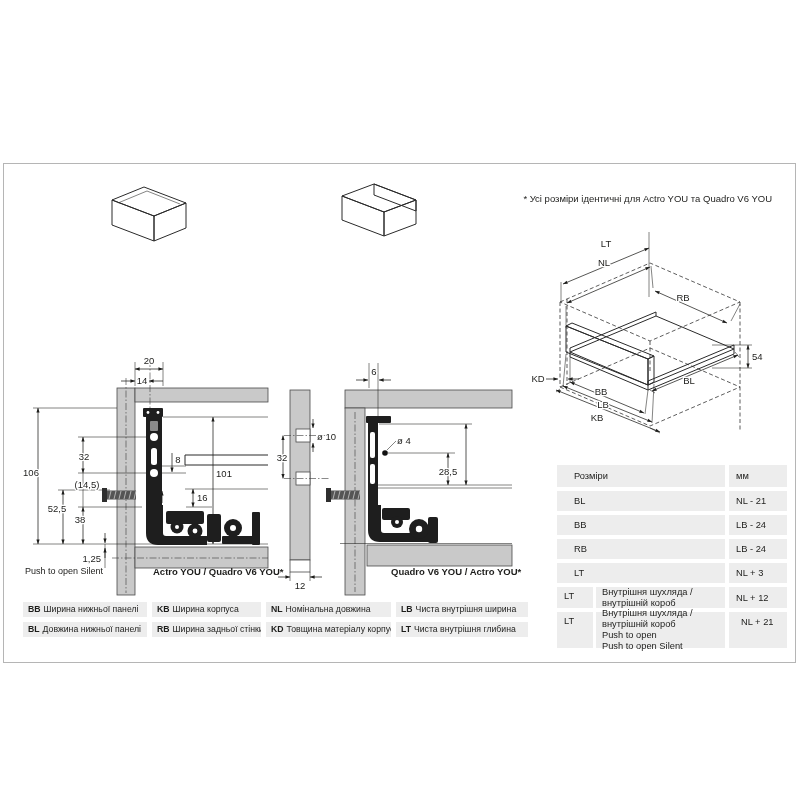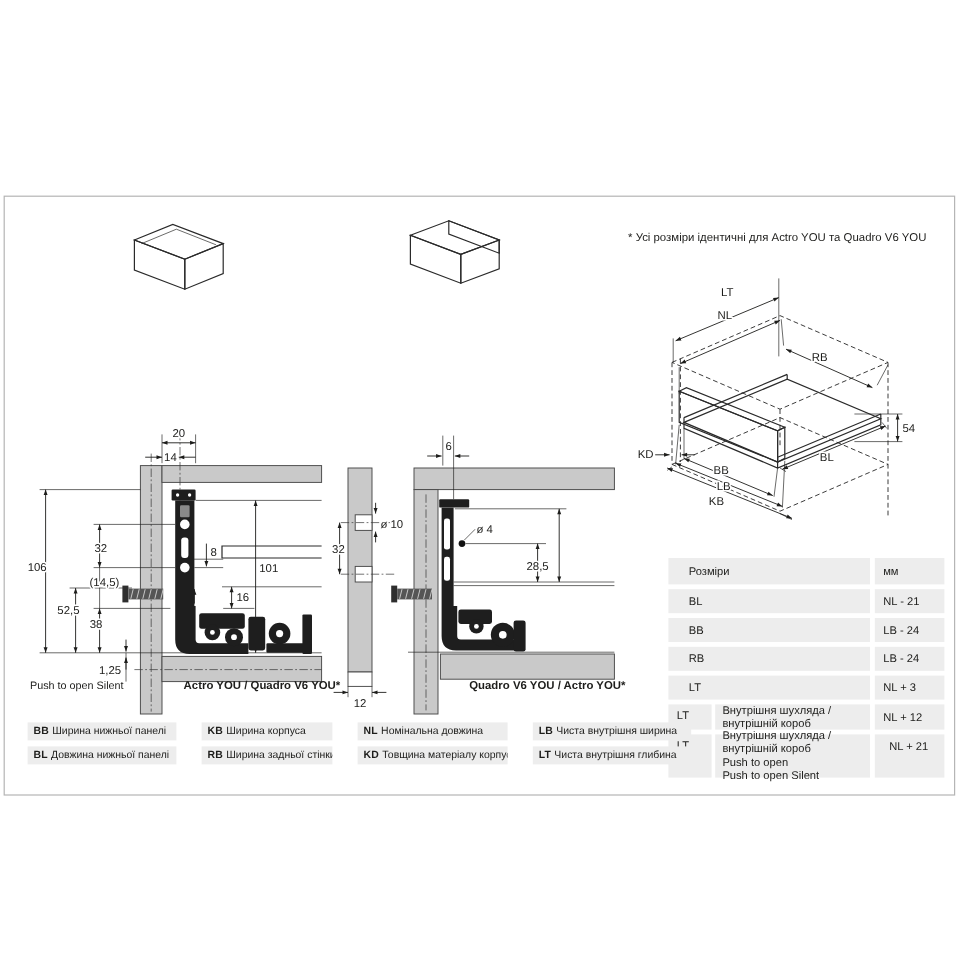--- a/index.html
+++ b/index.html
@@ -33,21 +33,21 @@
   .tcv{width:58px;margin-left:4px;padding-left:7px;}
   .tcc{width:36px;margin-right:3px;padding-left:7px;align-items:flex-start;padding-top:4px;}
   .tcd{flex:1;padding-left:6px;line-height:11px;white-space:pre-line;align-items:center;}
   .h22{height:22px;} .h20{height:20px;} .h21{height:21px;} .h36{height:36px;}
   .vtop{align-items:flex-start;padding-top:5px;padding-left:12px;}
 
   
   .legend{position:absolute;left:23px;top:602px;font-size:8.7px;}
   .lrow{display:flex;margin-bottom:5px;}
   .lcell{background:#ededed;height:15px;line-height:15px;padding-left:5px;box-sizing:border-box;
-         white-space:nowrap;overflow:hidden;margin-right:21px;}
+         white-space:nowrap;overflow:hidden;margin-right:5px;}
   .lc1{width:124px;} .lc2{width:109px;} .lc3{width:125px;} .lc4{width:132px;margin-right:0;}
   .lcode{font-weight:bold;margin-right:3px;}
 </style>
 </head>
 <body>
 
 <div class="page">
 
 
   <div class="frame"></div>

